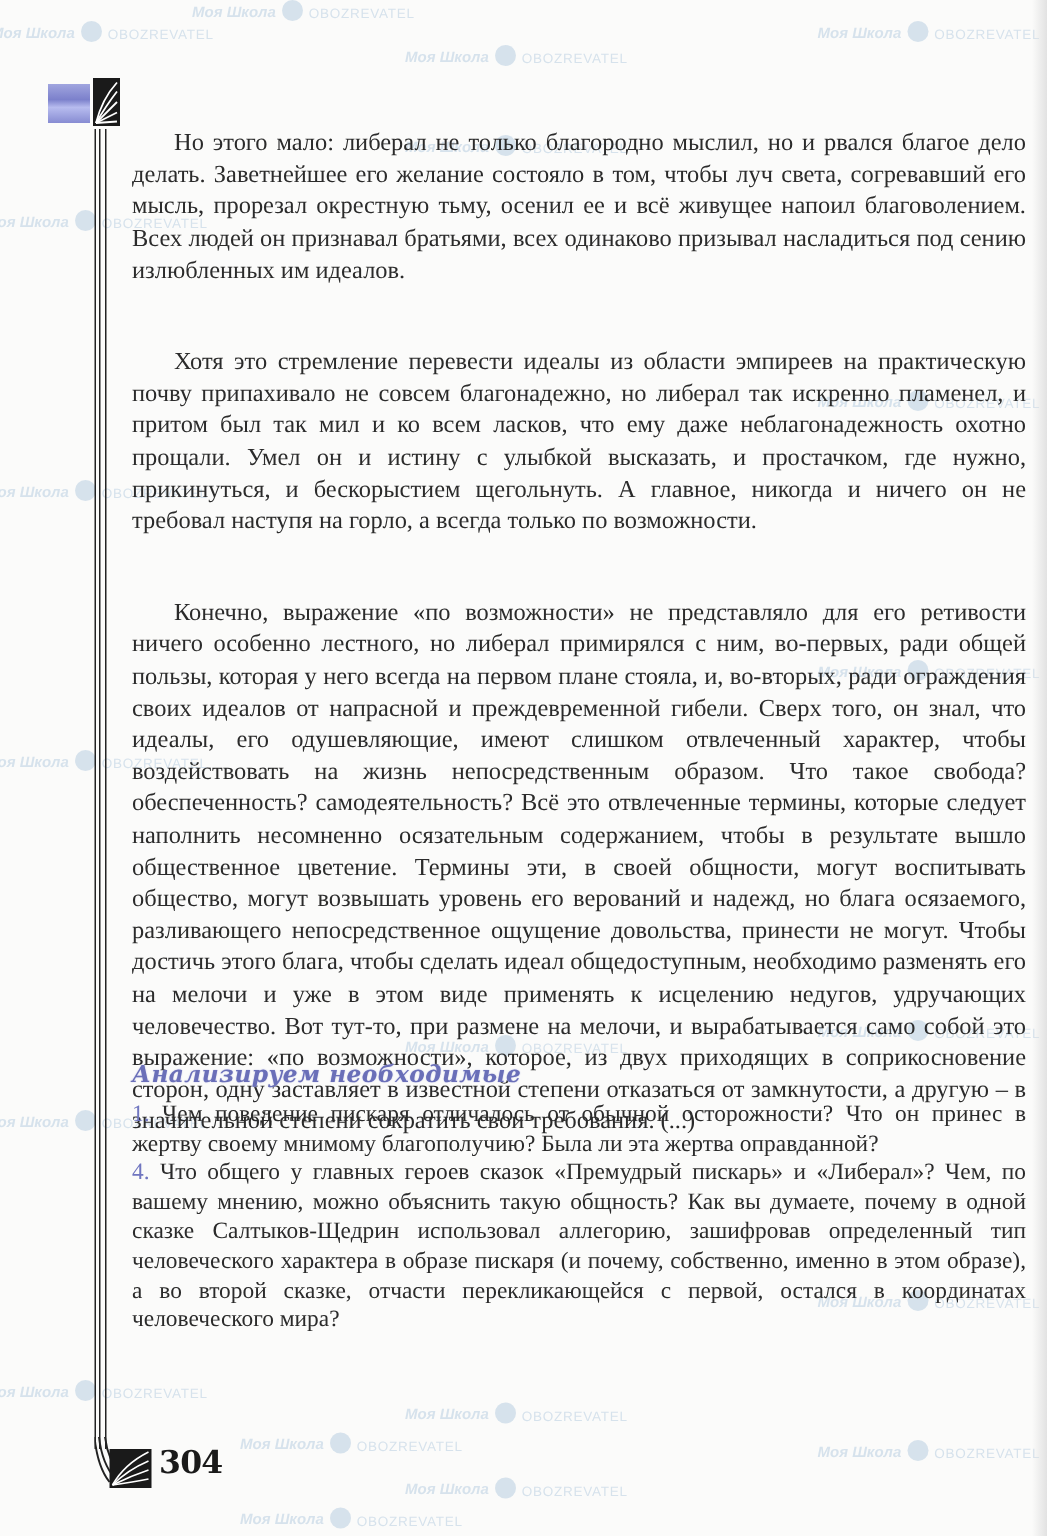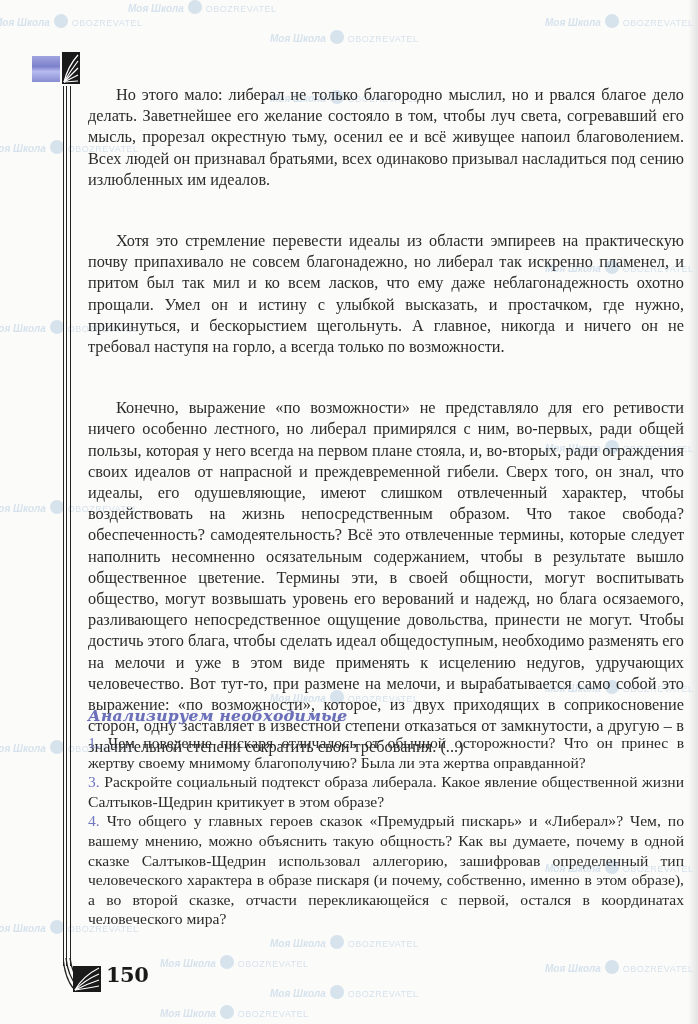--- a/index.html
+++ b/index.html
@@ -188,29 +188,28 @@
   <svg class="foot-icon" viewBox="0 0 40 34">
     <path d="M0 0 Q2 20 10 30" stroke="#222" stroke-width="1.3" fill="none"></path>
     <path d="M3 0 Q5 18 14 28" stroke="#222" stroke-width="1.3" fill="none"></path>
     <path d="M7 0 Q9 16 18 26" stroke="#222" stroke-width="1.3" fill="none"></path>
     <rect x="10" y="8" width="28" height="26" fill="#1a1a1a"></rect>
     <path d="M12 32 Q20 18 36 10" stroke="#fff" stroke-width="1.1" fill="none"></path>
     <path d="M12 32 Q22 22 36 16" stroke="#fff" stroke-width="1.1" fill="none"></path>
     <path d="M12 32 Q24 26 36 22" stroke="#fff" stroke-width="1.1" fill="none"></path>
     <path d="M12 32 Q26 30 36 28" stroke="#fff" stroke-width="1.1" fill="none"></path>
   </svg>
-  <div class="page-number">150</div>
+  <div class="page-number">304</div>
 
   <div class="text-block">
     <p class="indent">Но этого мало: либерал не только благородно мыслил, но и рвался благое дело делать. Заветнейшее его желание состояло в том, чтобы луч света, согревавший его мысль, прорезал окрестную тьму, осенил ее и всё живущее напоил благоволением. Всех людей он признавал братьями, всех одинаково призывал насладиться под сению излюбленных им идеалов.</p>
     <p class="indent"><span>Хотя это стремление перевести идеалы из области эмпиреев на практическую почву припахивало не совсем благонадежно, но либерал так искренно пламенел, и притом был так мил и ко всем ласков, что ему даже неблагонадежность охотно прощали. Умел он и истину с улыбкой высказать, и простачком, где нужно, прикинуться, и бескорыстием щегольнуть. А главное, никогда и ничего он не требовал наступя на горло, а всегда только </span><span class="ital">по возможности</span><span>.</span></p>
     <p class="indent"><span>Конечно, выражение «по возможности» не представляло для его ретивости ничего особенно лестного, но либерал примирялся с ним, во-первых, ради общей пользы, которая у него всегда на первом плане стояла, и, во-вторых, ради ограждения своих идеалов от напрасной и преждевременной гибели. Сверх того, он знал, что идеалы, его одушевляющие, имеют слишком отвлеченный характер, чтобы воздействовать на жизнь непосредственным образом. Что такое свобода? обеспеченность? самодеятельность? Всё это отвлеченные термины, которые следует наполнить несомненно осязательным содержанием, чтобы в результате вышло общественное цветение. Термины эти, в своей общности, могут воспитывать общество, могут возвышать уровень его верований и надежд, но блага осязаемого, разливающего непосредственное ощущение довольства, принести не могут. Чтобы достичь этого блага, чтобы сделать идеал общедоступным, необходимо разменять его на мелочи и уже в этом виде применять к исцелению недугов, удручающих человечество. Вот тут-то, при размене на мелочи, и вырабатывается само собой это выражение: «по возможности», которое, из двух приходящих в соприкосновение сторон, одну заставляет </span><span class="ital">в известной степени</span><span> отказаться от замкнутости, а другую – </span><span class="ital">в значительной степени</span><span> сократить свои требования. (...)</span></p>
   </div>
 
   <div class="section-heading">Анализируем необходимые</div>
   <div class="questions">
     <p><span class="qnum">1.</span><span> Чем поведение пискаря отличалось от обычной осторожности? Что он принес в жертву своему мнимому благополучию? Была ли эта жертва оправданной?</span></p>
-    <p><span class="qnum">3.</span><span> Раскройте социальный подтекст образа либерала. Какое явление общественной жизни Салтыков-Щедрин критикует в этом образе?</span></p>
     <p><span class="qnum">4.</span><span> Что общего у главных героев сказок «Премудрый пискарь» и «Либерал»? Чем, по вашему мнению, можно объяснить такую общность? Как вы думаете, почему в одной сказке Салтыков-Щедрин использовал аллегорию, зашифровав определенный тип человеческого характера в образе пискаря (и почему, собственно, именно в этом образе), а во второй сказке, отчасти перекликающейся с первой, остался в координатах человеческого мира?</span></p>
   </div>
 
   <div class="right-edge"></div>
 </div>
 
 </body></html>

